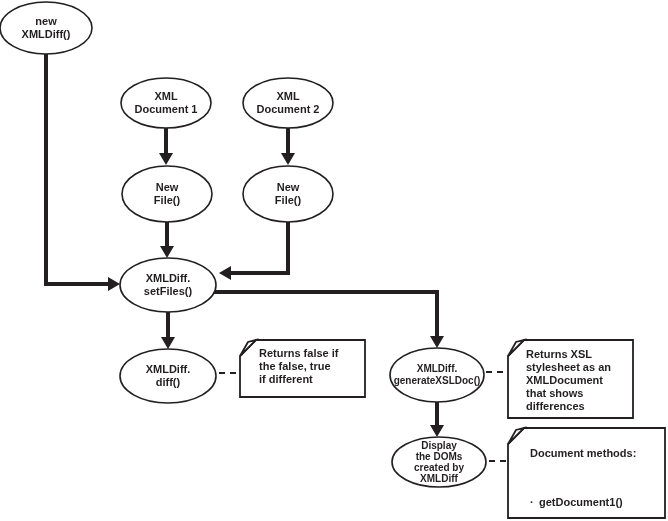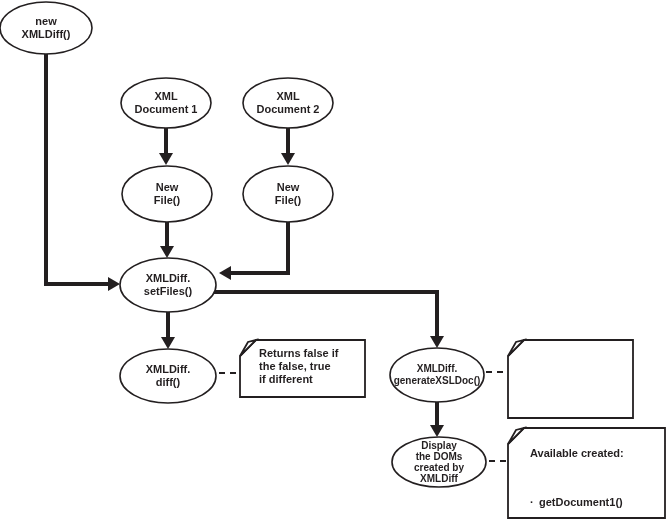--- a/index.html
+++ b/index.html
@@ -122,23 +122,28 @@
   <div class="node-label small" style="left:390px;top:348px;width:94px;height:54px;">XMLDiff.
 generateXSLDoc()</div>
   <div class="node-label tiny" style="left:392px;top:437px;width:94px;height:50px;">Display
 the DOMs
 created by
 XMLDiff</div>
 
   <div class="note-label" style="left:259px;top:347px;width:102px;">Returns false if
 the false, true
 if different</div>
+  <div class="note-label" style="left:526px;top:348px;width:104px;">Returns XSL
+stylesheet as an
+XMLDocument
+that shows
+differences</div>
 
   <div class="note-label" style="left:530px;top:434px;width:132px;">
-    <div class="note-title">Available created:</div>
+    <div class="note-title">Document methods:</div>
     <div class="note-items">
       <div class="note-item">
         <span class="bullet">·</span>
         <span>getDocument1()</span>
       </div>
       
       
       
     </div>
   </div>

